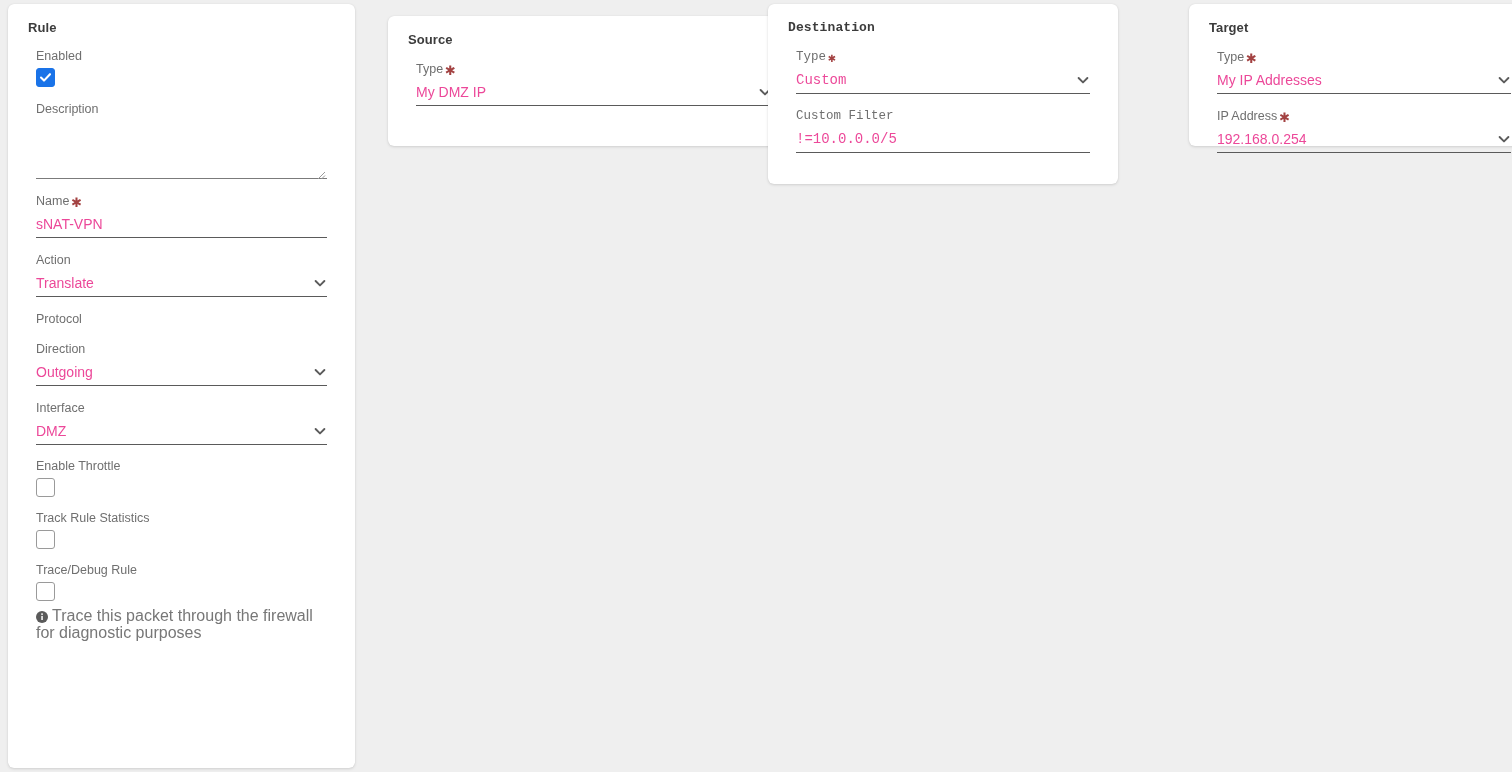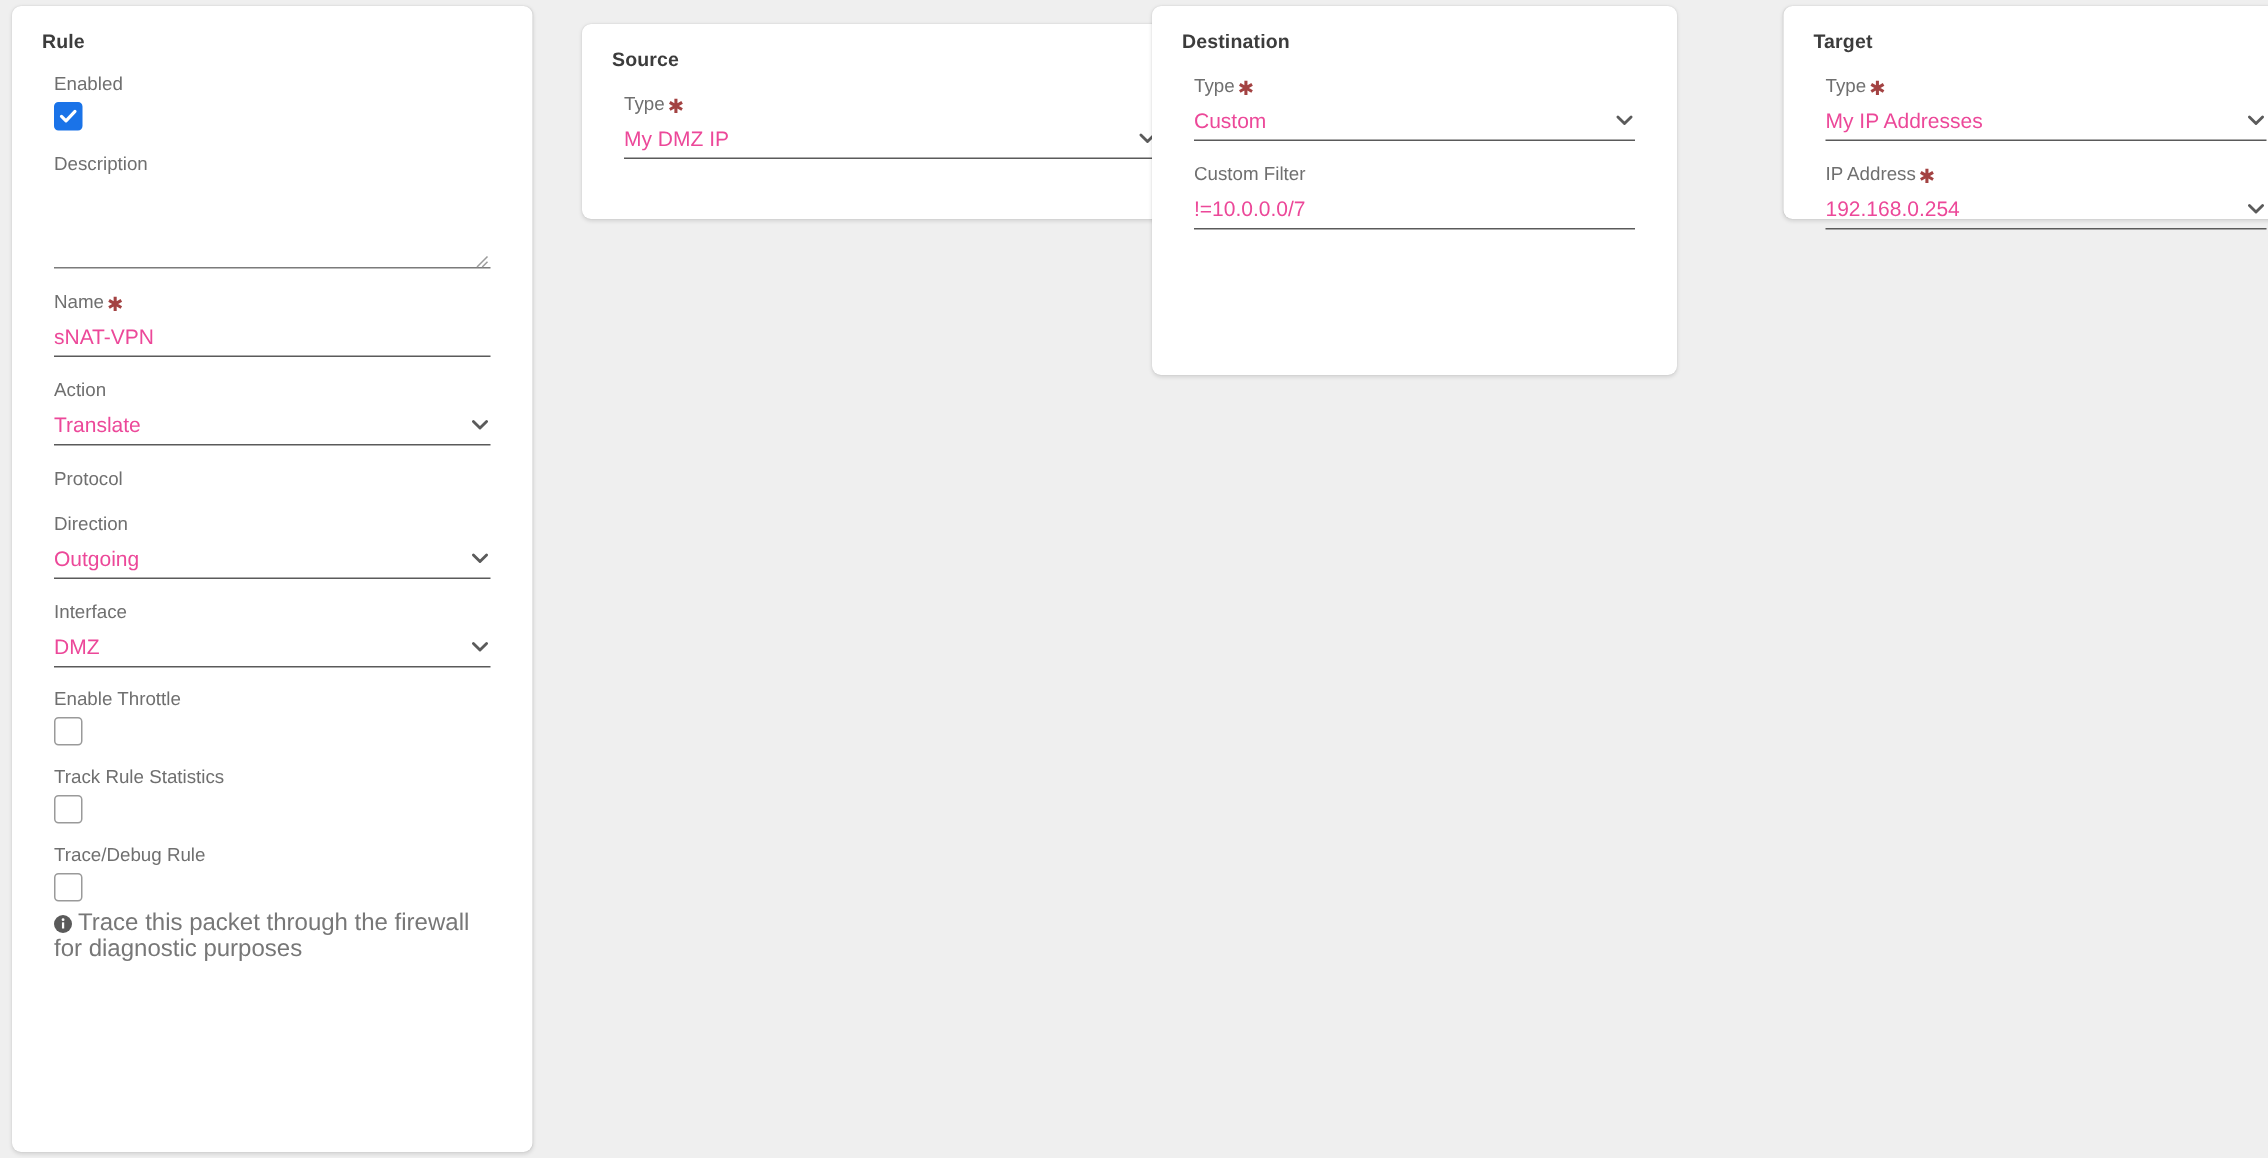--- a/index.html
+++ b/index.html
@@ -20,21 +20,21 @@
   }
   .card {
     position: absolute;
     background: #ffffff;
     border-radius: 6px;
     box-shadow: 0 1px 3px rgba(0,0,0,0.13), 0 0 1px rgba(0,0,0,0.10);
     padding: 0;
   }
   .card-rule        { left: 8px;    top: 4px;  width: 347px; height: 764px; }
   .card-source      { left: 388px;  top: 16px;  width: 412px; height: 130px; }
-  .card-destination { left: 768px;  top: 4px;  width: 350px; height: 246px; }
+  .card-destination { left: 768px;  top: 4px;  width: 350px; height: 180px; font-family: Liberation Mono, monospace; }
   .card-target      { left: 1148px; top: 4px;  width: 350px; height: 142px; margin-left: 41px; }
 
   .card-title {
     font-size: 13px;
     font-weight: bold;
     color: #3c3c3c;
     padding: 16px 0 0 20px;
     letter-spacing: 0.1px;
   }
   .card-body { padding: 0 28px; }
@@ -257,21 +257,21 @@
           <span class="chev">
             <svg width="14" height="14" viewBox="0 0 14 14">
                 <path d="M2.6 5 L7 9.4 L11.4 5" stroke="#5b5b5b" stroke-width="1.9" fill="none" stroke-linecap="round" stroke-linejoin="round"></path>
               </svg>
           </span>
         </div>
       </div>
       <div class="field">
         <span class="field-label">Custom Filter</span>
         <div class="underline-field">
-          <span class="value-text">!=10.0.0.0/7</span>
+          <span class="value-text">!=10.0.0.0/5</span>
         </div>
       </div>
     </div>
   </div>
 
   <div class="card card-target">
     <div class="card-title">Target</div>
     <div class="card-body">
       <div class="field">
         <span class="field-label"><span>Type</span><span class="req">✱</span></span>

